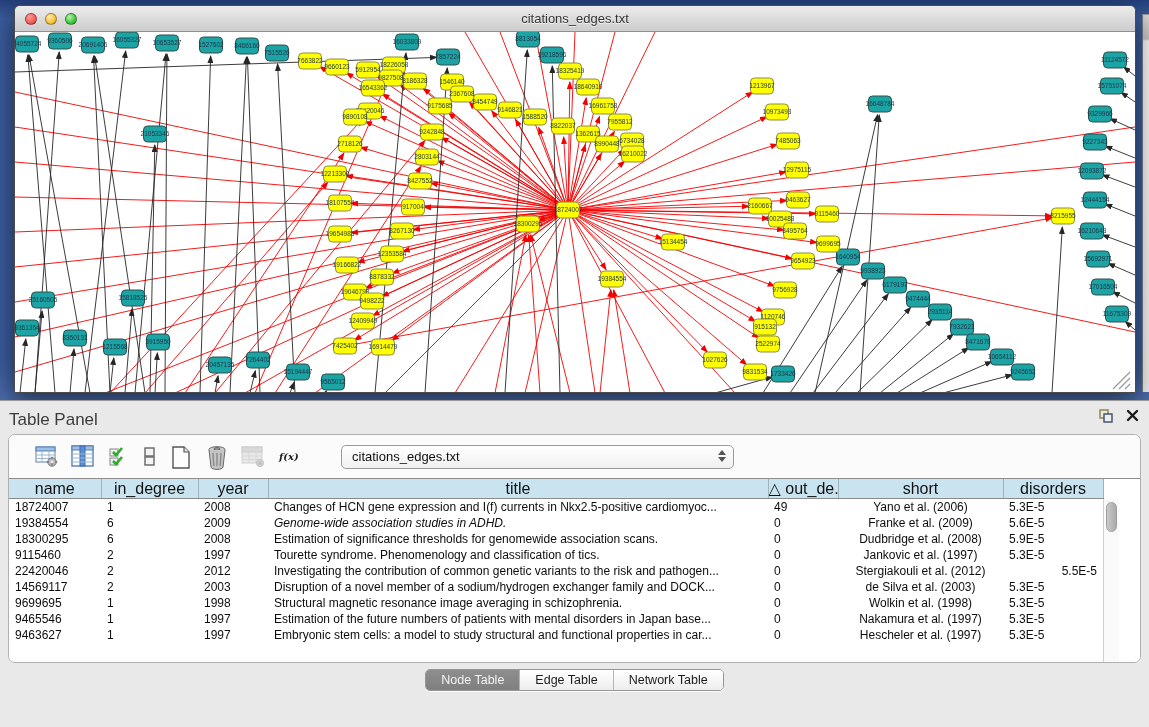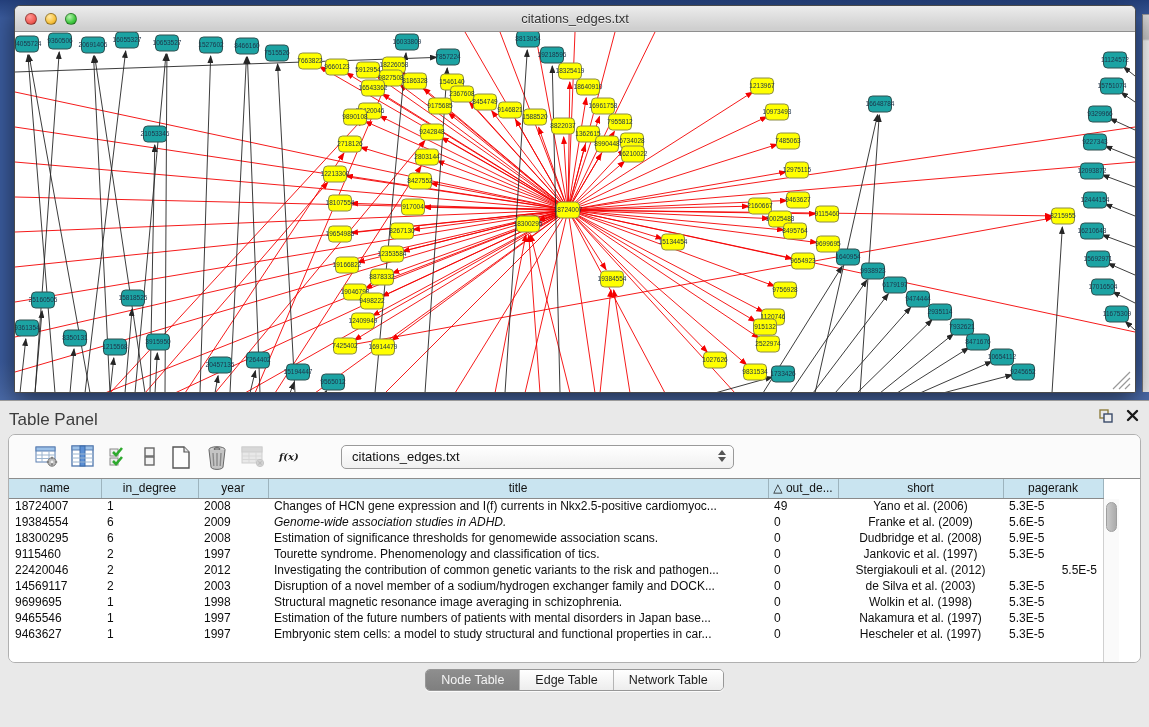--- a/index.html
+++ b/index.html
@@ -47,21 +47,21 @@
     box-shadow:inset 0 1px 0 #fff; }
   .combo .steppers { position:absolute; right:7px; top:4px; display:flex; flex-direction:column; gap:2px; }
   .combo .steppers i { width:0; height:0; border-left:4px solid transparent; border-right:4px solid transparent; }
   .combo .steppers .up { border-bottom:5px solid #555; }
   .combo .steppers .dn { border-top:5px solid #555; }
 
   .tablewrap { position:relative; height:184px; border-top:1px solid #8d8d8d; background:#fff; }
   table.node-table { border-collapse:collapse; table-layout:fixed; width:1094px; font-size:12px; }
   table.node-table th { height:19px; background:var(--table-header,#c9e4f0);
     border-right:1px solid #9db4be; border-bottom:1px solid #8a8a8a;
-    font-weight:normal; font-size:12px; color:#111; text-align:center; overflow:hidden; white-space:nowrap; }
+    font-weight:normal; font-size:16px; color:#111; text-align:center; overflow:hidden; white-space:nowrap; }
   table.node-table td { height:16px; padding:0 6px; color:#0d0d0d; white-space:nowrap;
     overflow:hidden; text-overflow:clip; }
   .vscroll { position:absolute; left:1094px; top:20px; width:16px; height:163px;
     background:#fafafa; border-left:1px solid #d0d0d0; }
   .vthumb { position:absolute; left:2px; top:3px; width:11px; height:30px; border-radius:6px;
     background:linear-gradient(90deg,#c9c9c9,#ababab); border:1px solid #9e9e9e; }
 
   .tabsrow { height:33px; display:flex; justify-content:center; align-items:center; }
   .seg-wrap { display:inline-flex; border:1px solid #979797; border-radius:5px; overflow:hidden;
     box-shadow:0 1px 0 rgba(255,255,255,.8); }
@@ -794,21 +794,21 @@
             <col style="width: 100px;">
           </colgroup>
         <thead>
             <tr>
               <th>name</th>
               <th>in_degree</th>
               <th>year</th>
               <th>title</th>
               <th>△ out_de...</th>
               <th>short</th>
-              <th>pagerank</th>
+              <th>disorders</th>
             </tr>
           </thead>
         <tbody>
             <tr>
               <td style="text-align: left;">18724007</td>
               <td style="text-align: left;">1</td>
               <td style="text-align: left;">2008</td>
               <td style="text-align: left;">Changes of HCN gene expression and I(f) currents in Nkx2.5-positive cardiomyoc...</td>
               <td style="text-align: left;">49</td>
               <td style="text-align: center;">Yano et al. (2006)</td>

